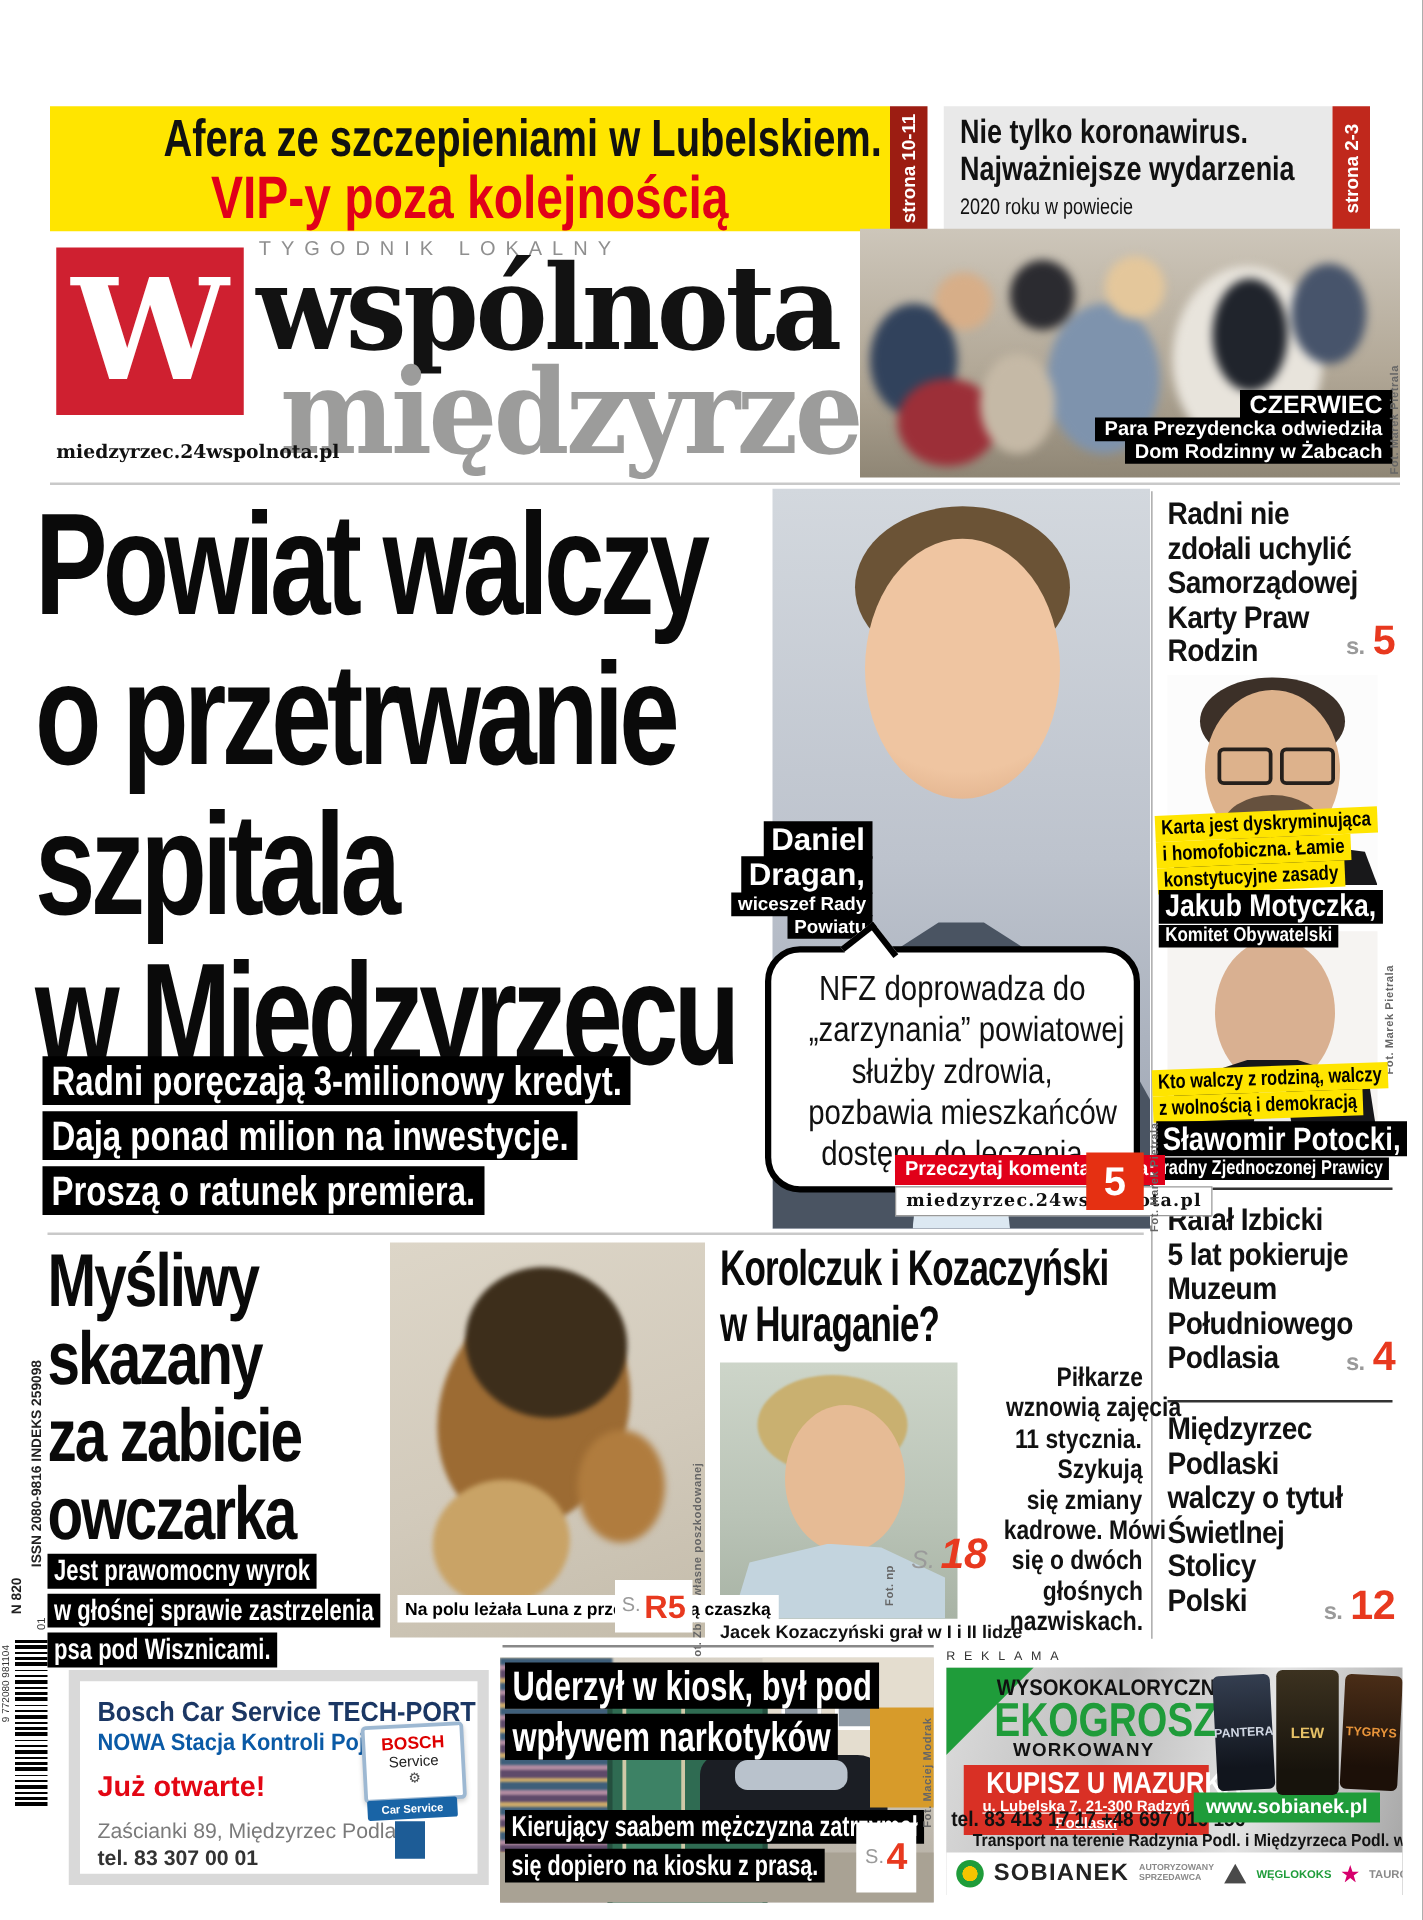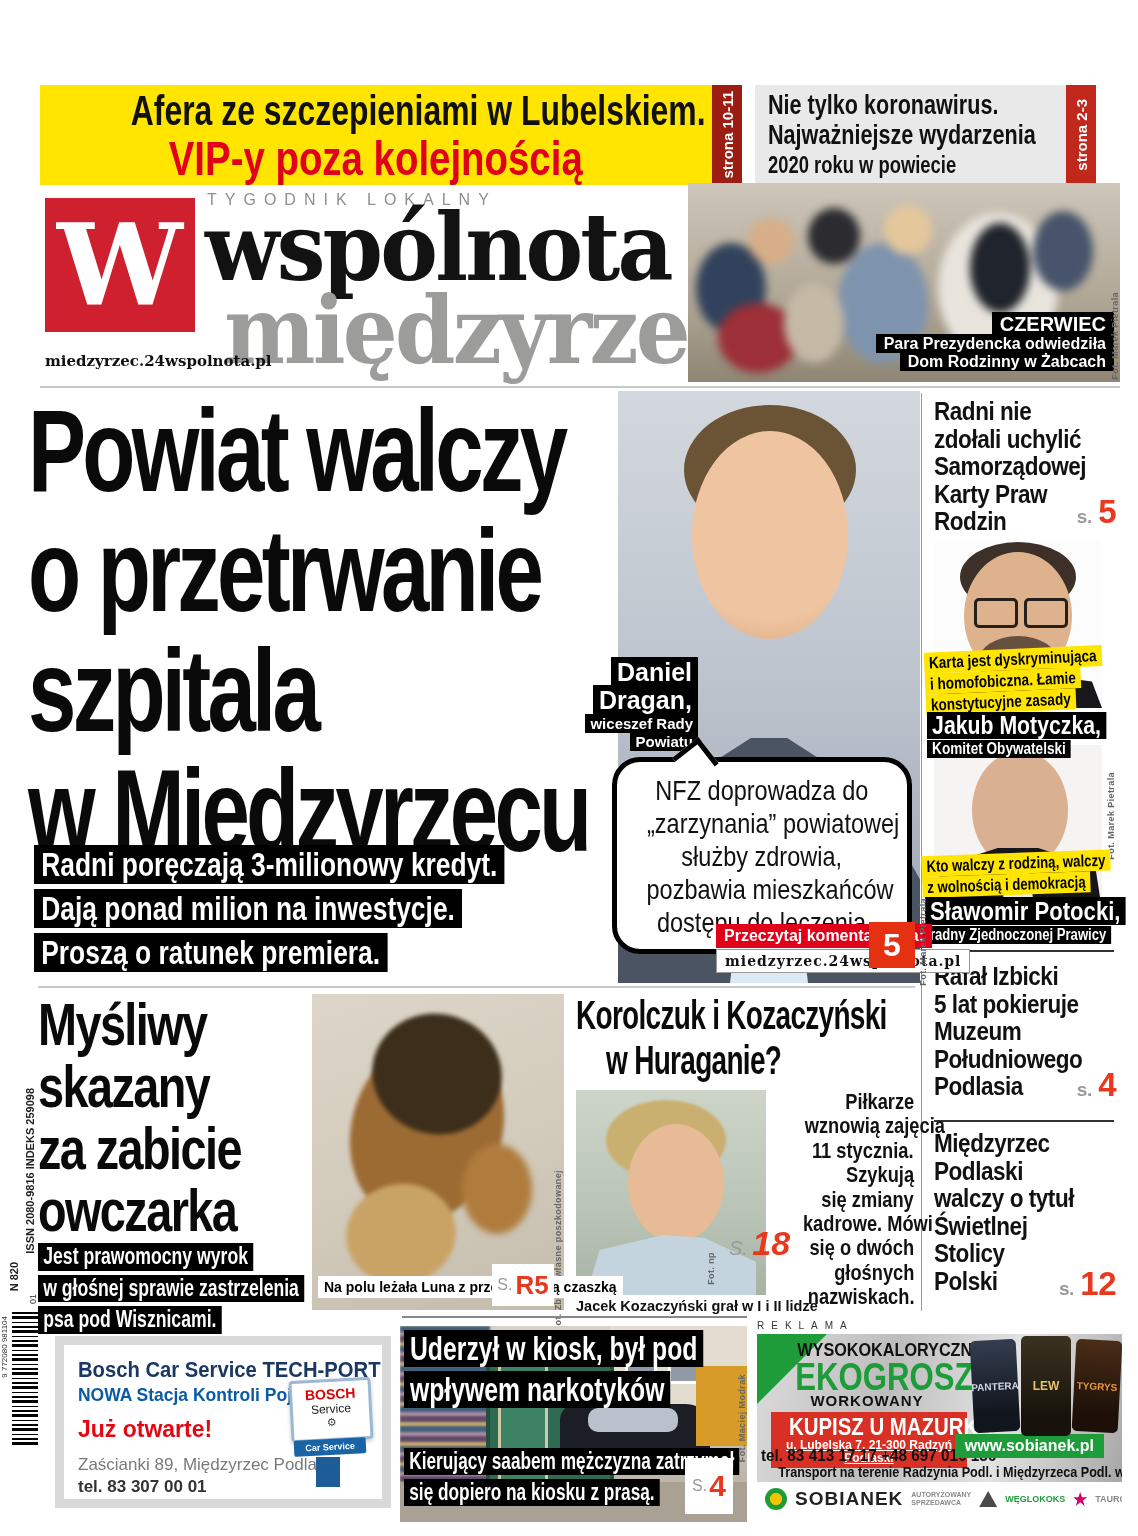--- a/index.html
+++ b/index.html
@@ -46,21 +46,21 @@
   <div class="p" style="left:40px;top:85px;width:672px;height:100px;background:#ffe500;text-align:center;">
     <div style="margin-top:3px;font-size:42px;font-weight:bold;line-height:46px;"><span class="sxc" style="transform:scaleX(.76);">Afera ze szczepieniami w Lubelskiem.</span></div>
     <div style="font-size:48px;font-weight:bold;color:#e10019;line-height:50px;"><span class="sxc" style="transform:scaleX(.8);">VIP-y poza kolejnością</span></div>
   </div>
   <div class="p tabred" style="left:712px;top:85px;width:30px;height:100px;background:#9c1d12;">
     <span class="vt">strona 10-11</span>
   </div>
   <div class="p" style="left:755px;top:85px;width:311px;height:100px;background:#e9e9e9;padding-left:13px;box-sizing:border-box;">
     <div style="margin-top:5px;font-size:27px;font-weight:bold;line-height:30px;"><span class="sx" style="transform:scaleX(.8);">Nie tylko koronawirus.</span></div>
     <div style="font-size:27px;font-weight:bold;line-height:30px;"><span class="sx" style="transform:scaleX(.8);">Najważniejsze wydarzenia</span></div>
-    <div style="font-size:23px;font-weight:bold;line-height:30px;"><span class="sx" style="transform:scaleX(.8);">2020 roku w powiecie</span></div>
+    <div style="font-size:18px;font-weight:normal;line-height:30px;"><span class="sx" style="transform:scaleX(.8);">2020 roku w powiecie</span></div>
   </div>
   <div class="p tabred" style="left:1066px;top:85px;width:30px;height:100px;background:#c0281c;">
     <span class="vt">strona 2-3</span>
   </div>
 
   <div class="p" style="left:207px;top:191px;font-size:16px;letter-spacing:8px;color:#8f8f8f;z-index:1;">TYGODNIK LOKALNY</div>
   <div class="p" style="left:45px;top:198px;width:150px;height:134px;background:#cf2030;z-index:1;display:flex;align-items:center;justify-content:center;">
     <span style="font-family:'DejaVu Serif',serif;font-weight:bold;font-size:112px;color:#fff;line-height:1;">W</span>
   </div>
   <div class="p" style="left:205px;top:200px;font-family:'DejaVu Serif',serif;font-weight:bold;font-size:94px;line-height:1;letter-spacing:-3px;color:#121212;z-index:1;">
@@ -223,21 +223,21 @@
   <div class="p" style="left:318px;top:1276px;z-index:3;">
     <span style="background:#fff;color:#000;font-size:14px;font-weight:bold;padding:3px 6px;display:inline-block;">Na polu leżała Luna z przestrzeloną czaszką</span>
   </div>
   <div class="p" style="left:492px;top:1264px;width:62px;height:42px;background:#fff;display:flex;align-items:center;justify-content:center;gap:3px;z-index:3;">
     <span class="pgs" style="font-size:16px;">S.</span>
     <span class="pgn" style="font-size:26px;">R5</span>
   </div>
   <span class="p vt credit" style="left:553px;top:1170px;">Fot. Zbiory własne poszkodowanej</span>
 
   <div class="p hl" style="left:576px;top:995px;font-size:40px;letter-spacing:-1px;"><span class="sx" style="transform:scaleX(.7);">Korolczuk i Kozaczyński</span></div>
-  <div class="p hl" style="left:606px;top:1040px;font-size:40px;letter-spacing:-1px;"><span class="sx" style="transform:scaleX(.7);">w Huraganie?</span></div>
+  <div class="p hl" style="left:576px;top:1040px;font-size:40px;letter-spacing:-1px;"><span class="sx" style="transform:scaleX(.7);">w Huraganie?</span></div>
 
   <div class="p ph" style="left:576px;top:1090px;width:190px;height:205px;background:linear-gradient(180deg,#cdd5c9 0%,#b9c3b6 60%,#a8b3a5 100%);">
     <div class="blob" style="left:30px;top:10px;width:120px;height:80px;background:#c9b070;filter:blur(1px);"></div>
     <div class="blob" style="left:52px;top:34px;width:96px;height:118px;background:#e6bb95;"></div>
     <div style="position:absolute;bottom:0;left:10px;width:170px;height:60px;background:#c3d4de;clip-path:polygon(0 100%,8% 25%,45% 0,70% 5%,100% 45%,100% 100%);"></div>
   </div>
   <div class="p" style="left:576px;top:1298px;font-size:14.5px;font-weight:bold;">Jacek Kozaczyński grał w I i II lidze</div>
   <span class="p vt credit" style="left:706px;top:1252px;">Fot. np</span>
   <div class="p" style="left:729px;top:1224px;white-space:nowrap;font-style:italic;">
     <span class="pgs" style="font-size:20px;">S.</span>

